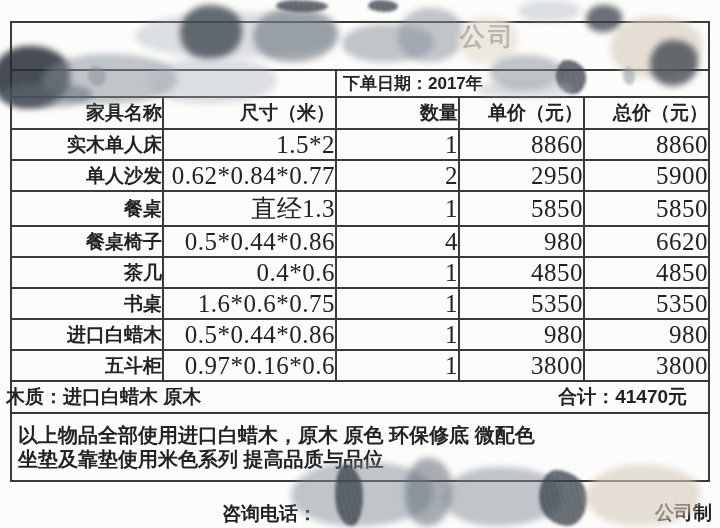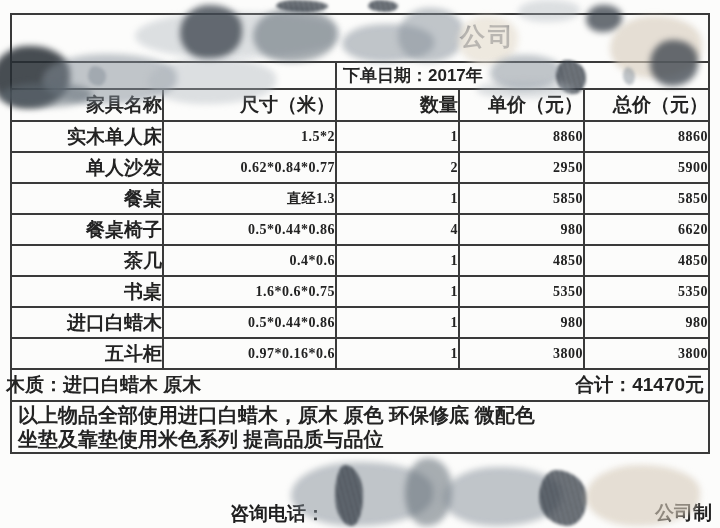--- a/index.html
+++ b/index.html
@@ -1,38 +1,38 @@
 <!DOCTYPE html>
 <html><head>
 <meta charset="utf-8">
 <style>
   html,body{margin:0;padding:0;background:#ffffff;}
   .page{position:relative;width:720px;height:528px;background:#fcfcfb;overflow:hidden;
         font-family:"Liberation Sans",sans-serif;color:#222;}
   
-  .tbl{position:absolute;left:10px;top:13px;width:698px;border-collapse:collapse;table-layout:fixed;}
+  .tbl{position:absolute;left:10px;top:21px;width:698px;border-collapse:collapse;table-layout:fixed;}
   .tbl td{border:2px solid #3a3a3a;padding:0;text-align:right;vertical-align:middle;color:#232323;}
   .cn{font-family:"Liberation Sans",sans-serif;font-weight:700;}
-  .num{font-family:"Liberation Serif",serif;font-weight:700;font-size:14px;letter-spacing:0.5px;}
+  .num{font-family:"Liberation Serif",serif;font-weight:400;font-size:25px;letter-spacing:0.5px;}
   .r-title td{height:46px;}
   .r-date td{height:25px;}
   .date-left{}
   .date-right{text-align:left !important;padding-left:6px !important;font-size:17px;}
   .r-head td{height:30px;font-size:19px;}
   .r-data td{height:29px;}
   .name-cell{font-size:19px;}
   .r-wood td{height:30px;}
   .wood-flex{display:flex;justify-content:space-between;align-items:center;font-size:19px;font-weight:700;gap:24px;}
   .wood-left{margin-left:-6px;white-space:nowrap;}
-  .wood-right{padding-right:4px;white-space:nowrap;}
-  .r-notes td{height:50px;text-align:left !important;padding:0 6px !important;}
+  .wood-right{padding-right:21px;white-space:nowrap;}
+  .r-notes td{height:50px;text-align:left !important;padding:8px 6px !important;}
   .note-line{font-size:20px;font-weight:700;line-height:24px;white-space:nowrap;}
   
   .doc-title{position:absolute;left:460px;top:20px;font-size:25px;font-weight:700;letter-spacing:3px;color:#0f172a;}
-  .footer-phone{position:absolute;left:230px;top:501px;font-size:19px;font-weight:700;color:#1f1f1f;}
+  .footer-phone{position:absolute;left:222px;top:501px;font-size:19px;font-weight:700;color:#1f1f1f;}
   .footer-maker{position:absolute;left:655px;top:500px;font-size:19px;font-weight:700;color:#1f1f1f;}
   
   .sm{position:absolute;z-index:5;border-radius:48% 52% 55% 45% / 55% 45% 50% 50%;filter:blur(3px);pointer-events:none;}
   .sm.t{filter:blur(1.5px);border-radius:35% 65% 40% 60%/50%;}
   .sm-light  {background:rgba(168,177,184,0.38);}
   .sm-mid    {background:rgba(132,142,152,0.50);}
   .sm-middark{background:rgba(97,107,117,0.55);}
   .sm-dark   {background:rgba(62,70,80,0.72);
               background-image:repeating-linear-gradient(75deg,rgba(28,33,40,0.30) 0 2px,rgba(0,0,0,0) 2px 5px);}
   .sm-darkest{background:rgba(45,52,60,0.82);

